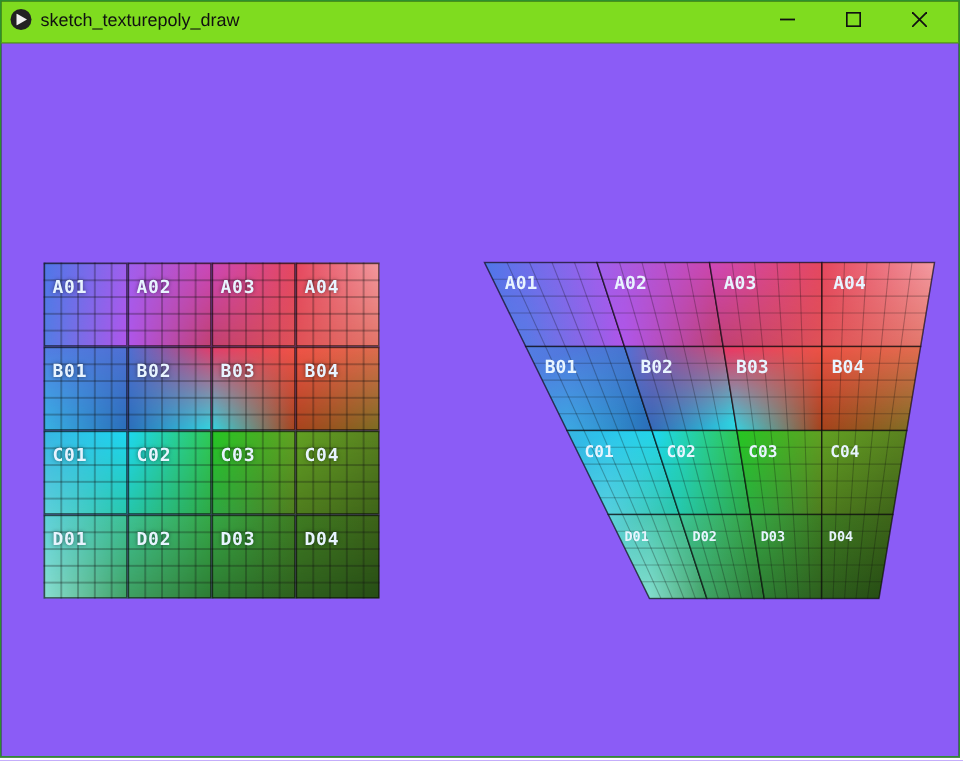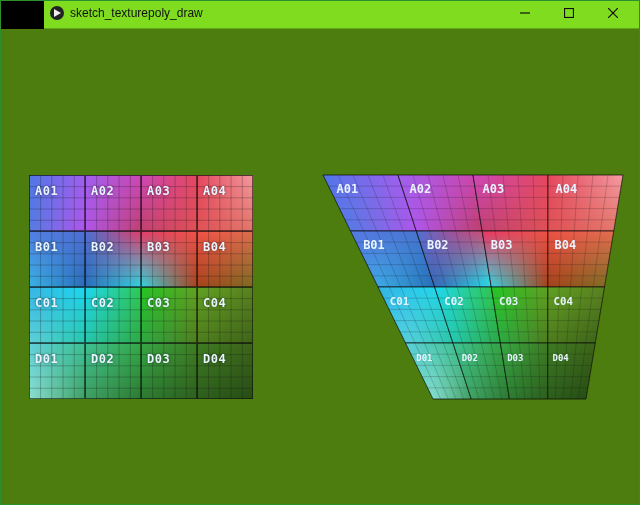--- a/index.html
+++ b/index.html
@@ -17,21 +17,20 @@
     background: #000;
     position: relative;
   }
   .titlebar {
     height: 28px;
     background: #7fdc1f;
     display: flex;
     align-items: center;
     padding: 0 4px 4px 6px;
     border-bottom: 1px solid #5ca818;
-    margin-left: 43px;
   }
   .title-icon {
     width: 14px;
     height: 14px;
     border-radius: 50%;
     background: #222;
     display: flex;
     align-items: center;
     justify-content: center;
     margin-right: 6px;
@@ -51,21 +50,21 @@
     color: #111;
     font-size: 13px;
   }
   .win-btn svg { display: block; }
   .content {
     position: absolute;
     top: 28px;
     left: 0;
     right: 0;
     bottom: 0;
-    background: #4d7c0f;
+    background: #8b5cf6;
     overflow: hidden;
   }
   .grid-flat {
     position: absolute;
     left: 28px;
     top: 146px;
     width: 224px;
     height: 224px;
   }
   .cell {

